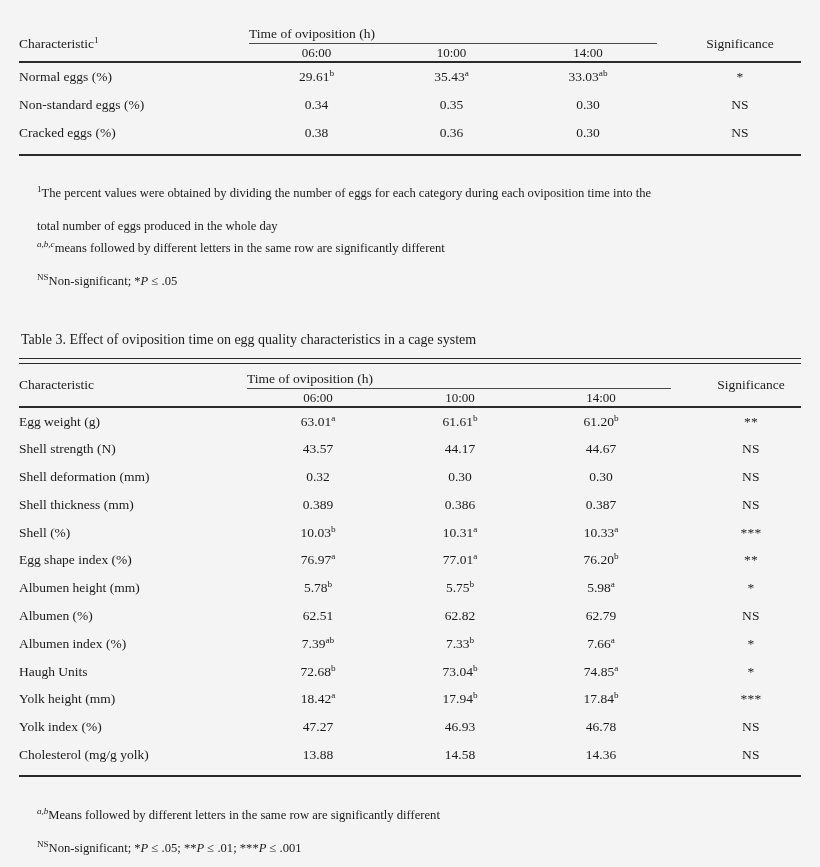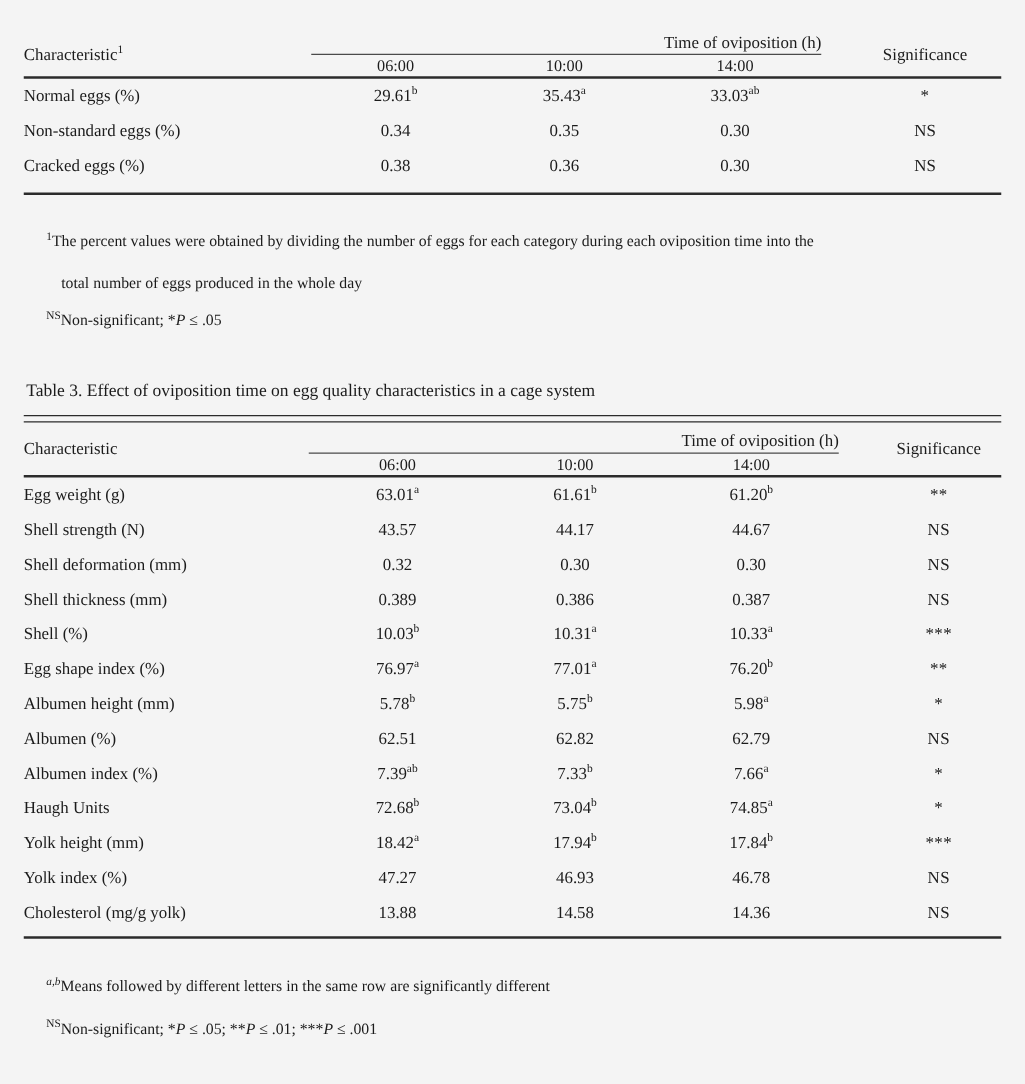--- a/index.html
+++ b/index.html
@@ -72,21 +72,21 @@
     text-align: center;
     white-space: nowrap;
   }
   .cell-sig {
     text-align: center;
     white-space: nowrap;
   }
 
   .hdr-row td { padding-bottom: 0; }
   .hdr-span {
-    text-align: right;
+    text-align: left;
     font-size: 13.5px;
     padding-bottom: 3px;
   }
   .spanline-cell {
     padding: 0;
     height: 3px;
   }
   .spanline {
     border-top: 1.3px solid #4a4a4a;
     height: 0;
@@ -129,21 +129,21 @@
   .notes {
     font-size: 12.6px;
     line-height: 1.38;
     padding-left: 2px;
     padding-right: 4px;
   }
   .note {
     margin: 16px;
   }
   .note-indent {
-    margin: 12px;
+    margin: 0;
     padding-left: 16px;
   }
   .note sup {
     font-size: 0.72em;
   }
   .sup-italic {
     font-style: italic;
   }
   .ital { font-style: italic; }
 
@@ -228,20 +228,21 @@
     </table>
 
     <div style="height:7px"></div>
     <hr class="rule-thick">
   </div>
 
   <div style="height:13px"></div>
   <div class="notes">
     <p class="note"><sup>1</sup><span>The percent values were obtained by dividing the number of eggs for each category during each oviposition time into the</span></p>
     <p class="note-indent">total number of eggs produced in the whole day</p>
+    <p class="note" style="margin-top:4px"><sup class="sup-italic">a,b,c</sup><span>means followed by different letters in the same row are significantly different</span></p>
     <p class="note" style="margin-top:4px"><sup>NS</sup><span>Non-significant; *</span><span class="ital">P</span><span> ≤ .05</span></p>
   </div>
 
   <div style="height:25px"></div>
   <div class="caption">Table 3. Effect of oviposition time on egg quality characteristics in a cage system</div>
   <div style="height:10px"></div>
   <hr class="rule-double">
 
   <div>
     <table class="tbl t3">

